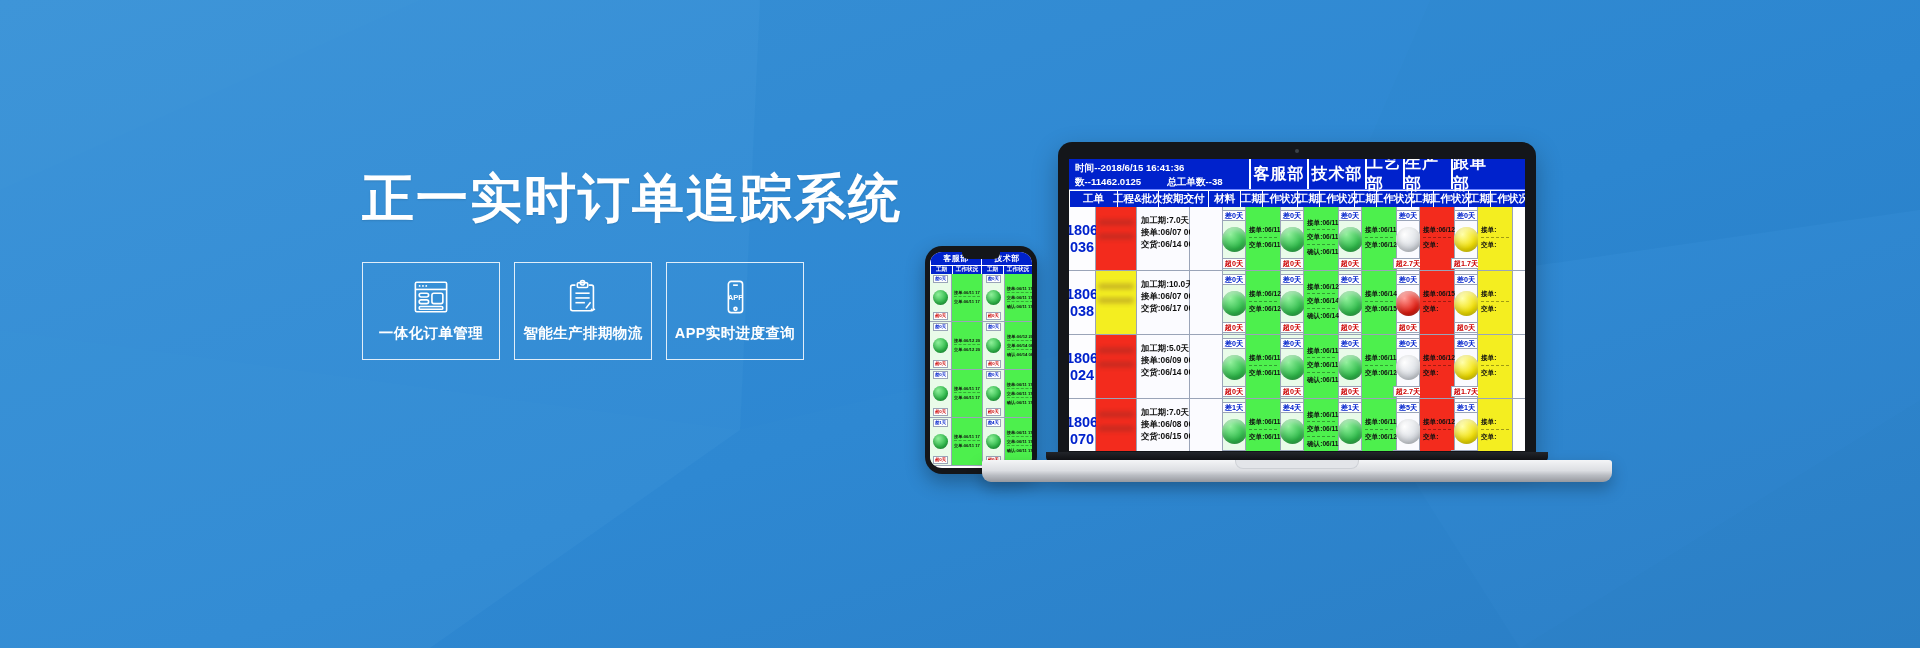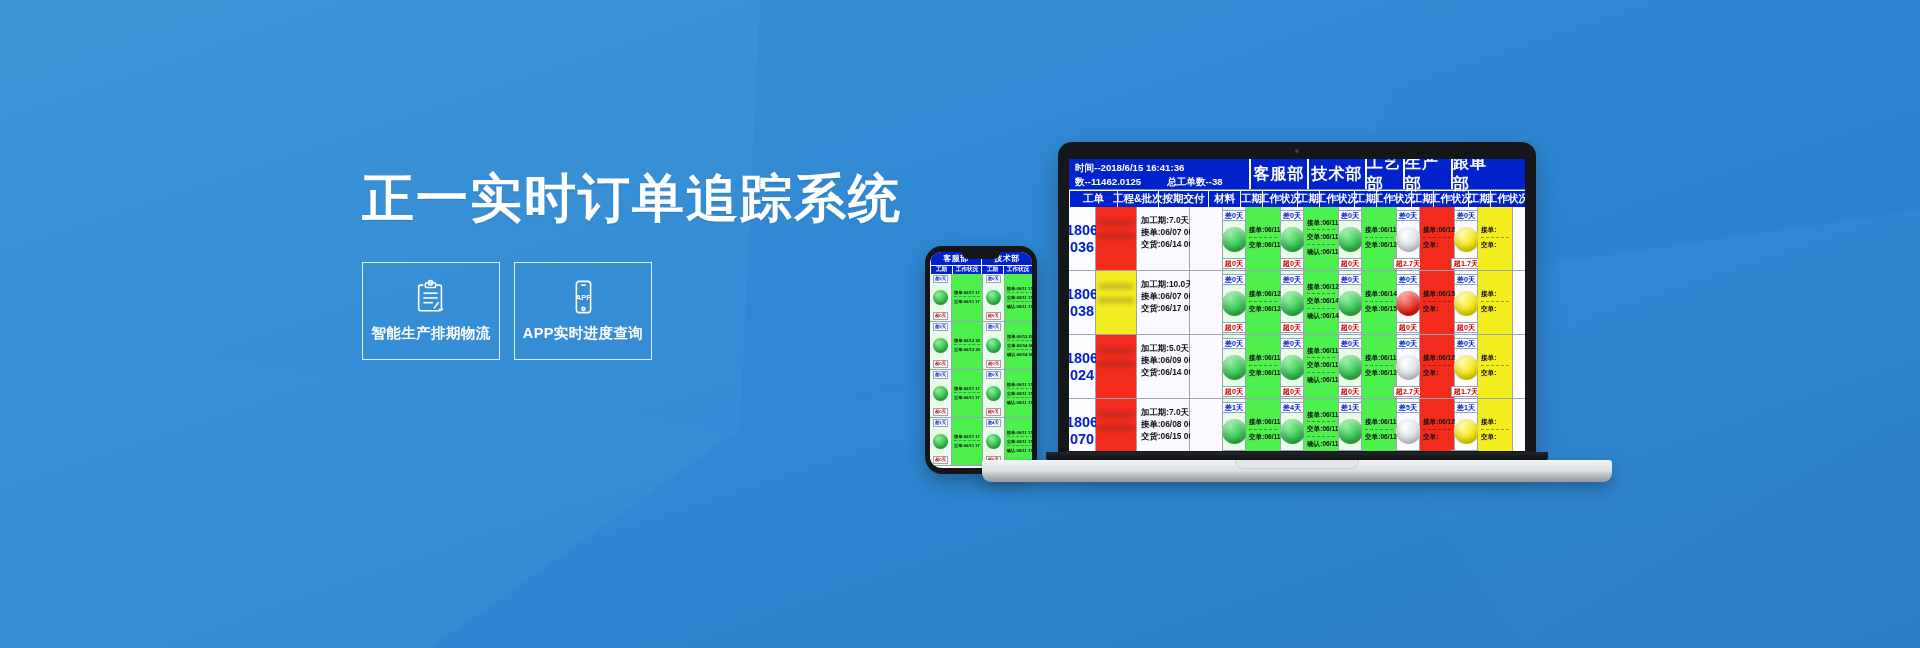--- a/index.html
+++ b/index.html
@@ -202,20 +202,34 @@
     <polygon points="1520,648 1920,400 1920,648" fill="#0b4a86" opacity="0.14"></polygon>
     <polygon points="0,0 420,0 0,190" fill="#ffffff" opacity="0.06"></polygon>
   </g>
 </svg>
 
 <div class="hero-copy">
   <div class="headline">正一实时订单追踪系统</div>
 
   <div class="feature-row">
 
+    <div class="feature-box">
+      <svg class="feature-icon" viewBox="0 0 44 38" fill="none" stroke="#ffffff" stroke-width="1.7">
+        <rect x="5.5" y="3.5" width="33" height="31" rx="1.5"></rect>
+        <line x1="5.5" y1="11" x2="38.5" y2="11"></line>
+        <circle cx="10" cy="7.3" r="1" fill="#fff" stroke="none"></circle>
+        <circle cx="13.5" cy="7.3" r="1" fill="#fff" stroke="none"></circle>
+        <circle cx="17" cy="7.3" r="1" fill="#fff" stroke="none"></circle>
+        <rect x="9.5" y="15" width="10" height="4" rx="2"></rect>
+        <rect x="9.5" y="22" width="10" height="4" rx="2"></rect>
+        <rect x="23" y="15" width="11.5" height="11" rx="2"></rect>
+        <rect x="9.5" y="29" width="25" height="3" rx="1.5"></rect>
+      </svg>
+      <div class="feature-label">一体化订单管理</div>
+    </div>
 
     <div class="feature-box">
       <svg class="feature-icon" viewBox="0 0 44 38" fill="none" stroke="#ffffff" stroke-width="1.7">
         <path d="M14 6.5h-3a2 2 0 0 0-2 2v23a2 2 0 0 0 2 2h20a2 2 0 0 0 2-2v-23a2 2 0 0 0-2-2h-3"></path>
         <rect x="16" y="4" width="11" height="5" rx="1.3"></rect>
         <circle cx="21.5" cy="4" r="2.3"></circle>
         <line x1="14" y1="15" x2="29" y2="15"></line>
         <line x1="14" y1="20" x2="29" y2="20"></line>
         <line x1="14" y1="25" x2="24" y2="25"></line>
         <path d="M30 24.5l-5 6.5"></path>

